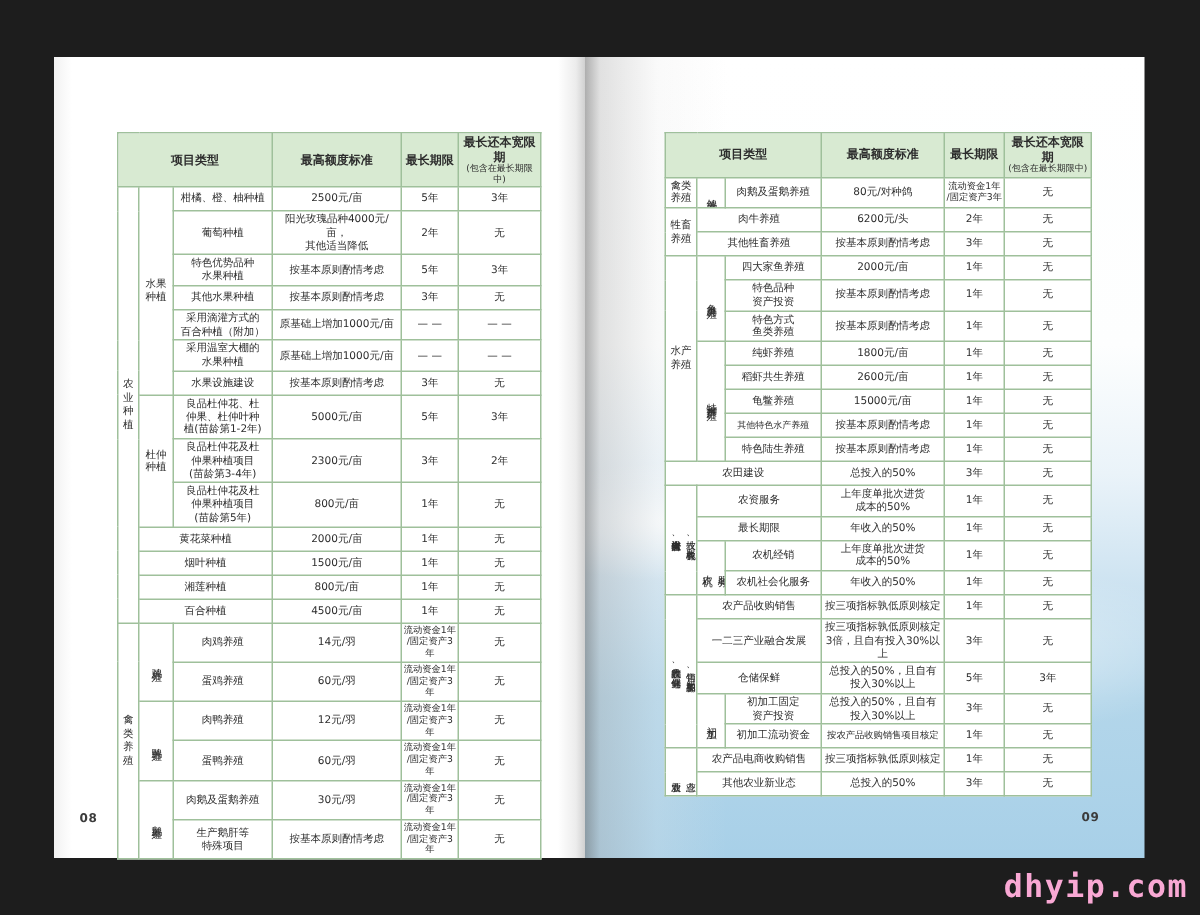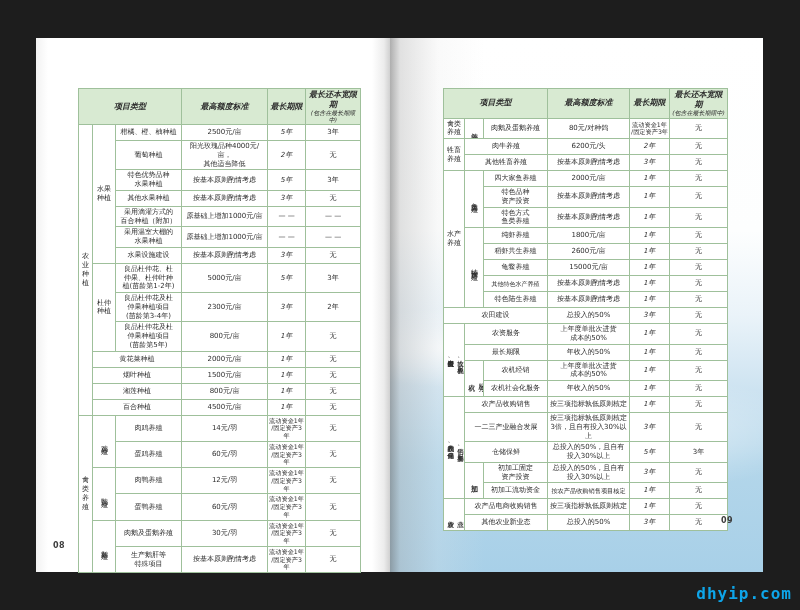--- a/index.html
+++ b/index.html
@@ -13,40 +13,40 @@
     background:
       linear-gradient(to right,rgba(120,120,120,.60) 0px,rgba(175,175,175,.38) 10px,rgba(228,228,228,.20) 48px,rgba(255,255,255,0) 95px),
       radial-gradient(ellipse 170px 55px at 16% 58%,rgba(255,255,255,.85),rgba(255,255,255,0) 72%),
       radial-gradient(ellipse 220px 80px at 72% 74%,rgba(255,255,255,.45),rgba(255,255,255,0) 70%),
       linear-gradient(to bottom,#ffffff 0%,#fdfefe 36%,#eaf3f9 52%,#cde3f1 66%,#b3d6ea 80%,#a8d0e8 100%);}
   table.loan{border-collapse:collapse;table-layout:fixed;position:absolute;
     background:#fff;color:#2d2d2d;}
   table.loan td,table.loan th{border:1px solid var(--border-green,#9fc09b);
     text-align:center;vertical-align:middle;padding:1px 1px;line-height:1.25;
     white-space:pre-line;overflow:hidden;}
-  table.loan th{background:var(--header-green,#d8ead2);font-size:8px;font-weight:bold;height:26px;font-style:italic;}
+  table.loan th{background:var(--header-green,#d8ead2);font-size:8px;font-weight:bold;height:26px;}
   table.loan th .sub{display:block;font-size:6px;font-weight:normal;line-height:1.1;}
   .tbl-left{left:42px;top:50px;width:282px;}
   .tbl-right{left:53px;top:50px;width:284px;}
   td.cell-group{font-size:7px;}
   td.cell-item{font-size:7px;height:13px;}
   td.cell-item-sm{font-size:6px;height:13px;}
   td.cell-amount{font-size:7px;}
   td.cell-amount-sm{font-size:6.2px;}
-  td.cell-term{font-size:7px;font-style:italic;}
+  td.cell-term{font-size:7px;}
   td.cell-term-sm{font-size:6.2px;}
   td.cell-grace{font-size:7px;}
   .vtext{writing-mode:vertical-lr;text-orientation:upright;display:inline-block;
     font-size:7px;letter-spacing:1px;line-height:1.45;white-space:pre-line;margin:0 auto;}
   .vtext.vg{letter-spacing:0;font-size:6.5px;line-height:1.5;}
   .pagenum{position:absolute;font-size:8px;font-weight:bold;color:#3c3c3c;letter-spacing:.5px;}
   .pagenum-left{left:17px;top:503px;}
-  .pagenum-right{left:331px;top:478px;}
-  .watermark{position:absolute;right:8px;bottom:7px;color:#0ea5e9;
-    font-family:"DejaVu Sans Mono","Liberation Mono",monospace;font-size:16px;font-weight:bold;letter-spacing:1px;margin-top:14px;}
+  .pagenum-right{left:331px;top:502px;}
+  .watermark{position:absolute;right:8px;bottom:7px;color:#f9a8d4;
+    font-family:"DejaVu Sans Mono","Liberation Mono",monospace;font-size:21px;font-weight:bold;letter-spacing:1px;margin-top:14px;}
   col.w-g1{width:14px;}col.w-g2{width:23px;}col.w-it{width:66px;}col.w-am{width:86px;}col.w-tm{width:38px;}col.w-gr{width:55px;}
   col.x-g1{width:21px;}col.x-g2{width:19px;}col.x-it{width:64px;}col.x-am{width:82px;}col.x-tm{width:40px;}col.x-gr{width:58px;}
 </style>
 </head>
 <body>
 
 <div class="stage" style="--header-green: #d8ead2; --border-green: #9fc09b; background: rgb(29, 29, 29);">
   <div class="spread">
 
     <div class="page page-left">

